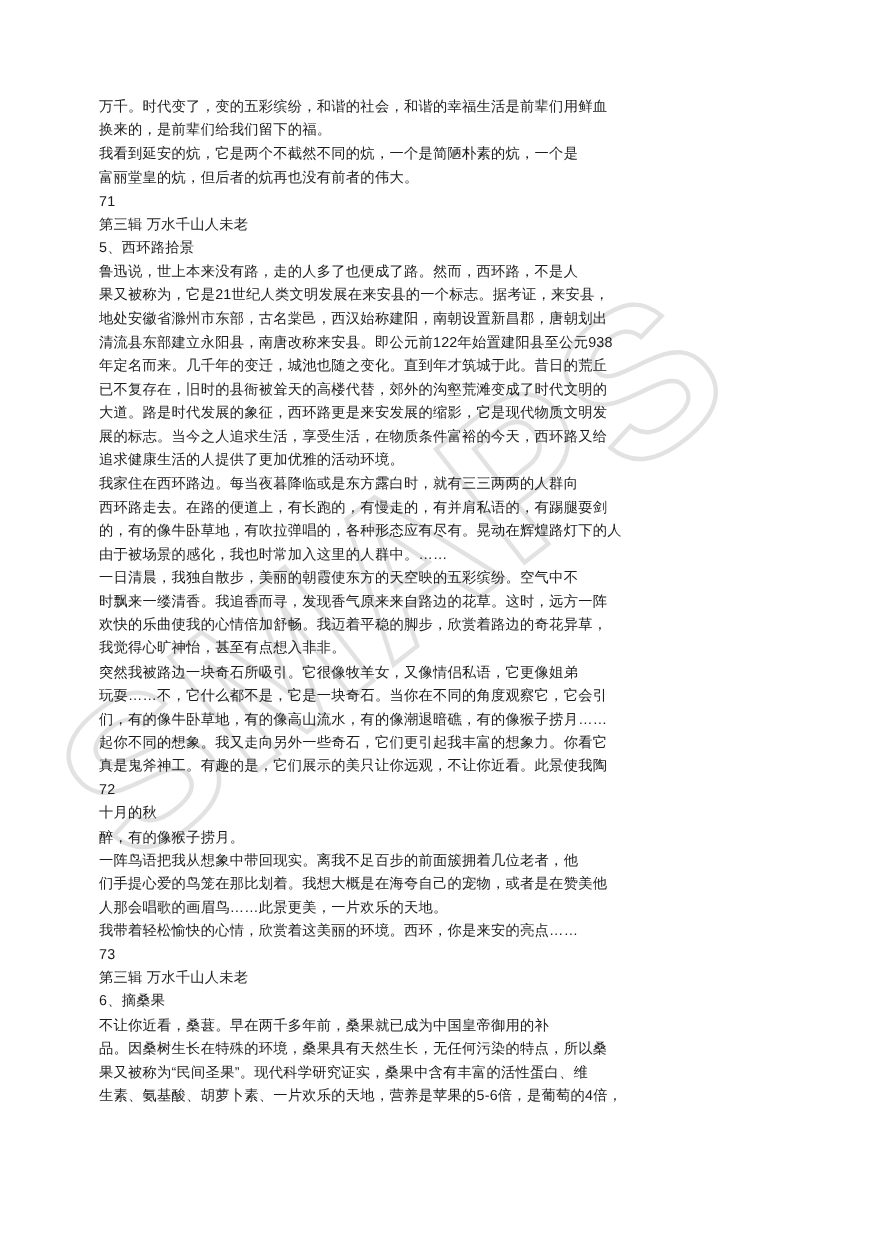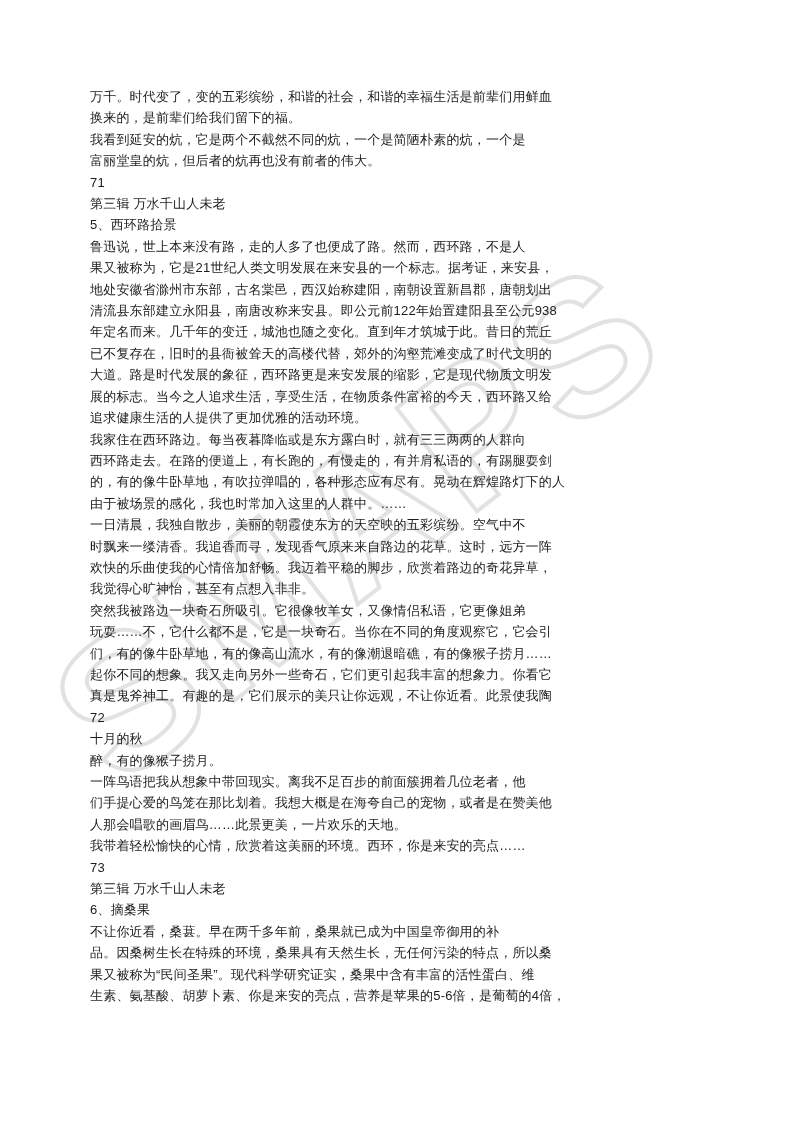--- a/index.html
+++ b/index.html
@@ -79,16 +79,16 @@
       <div class="doc-line">一阵鸟语把我从想象中带回现实。离我不足百步的前面簇拥着几位老者，他</div>
       <div class="doc-line">们手提心爱的鸟笼在那比划着。我想大概是在海夸自己的宠物，或者是在赞美他</div>
       <div class="doc-line">人那会唱歌的画眉鸟……此景更美，一片欢乐的天地。</div>
       <div class="doc-line">我带着轻松愉快的心情，欣赏着这美丽的环境。西环，你是来安的亮点……</div>
       <div class="doc-line">73</div>
       <div class="doc-line">第三辑 万水千山人未老</div>
       <div class="doc-line">6、摘桑果</div>
       <div class="doc-line">不让你近看，桑葚。早在两千多年前，桑果就已成为中国皇帝御用的补</div>
       <div class="doc-line">品。因桑树生长在特殊的环境，桑果具有天然生长，无任何污染的特点，所以桑</div>
       <div class="doc-line">果又被称为“民间圣果”。现代科学研究证实，桑果中含有丰富的活性蛋白、维</div>
-      <div class="doc-line">生素、氨基酸、胡萝卜素、你是来安的亮点，营养是苹果的5-6倍，是葡萄的4倍，</div>
+      <div class="doc-line">生素、氨基酸、胡萝卜素、一片欢乐的天地，营养是苹果的5-6倍，是葡萄的4倍，</div>
     </div>
 
 </div>
 
 </body></html>

